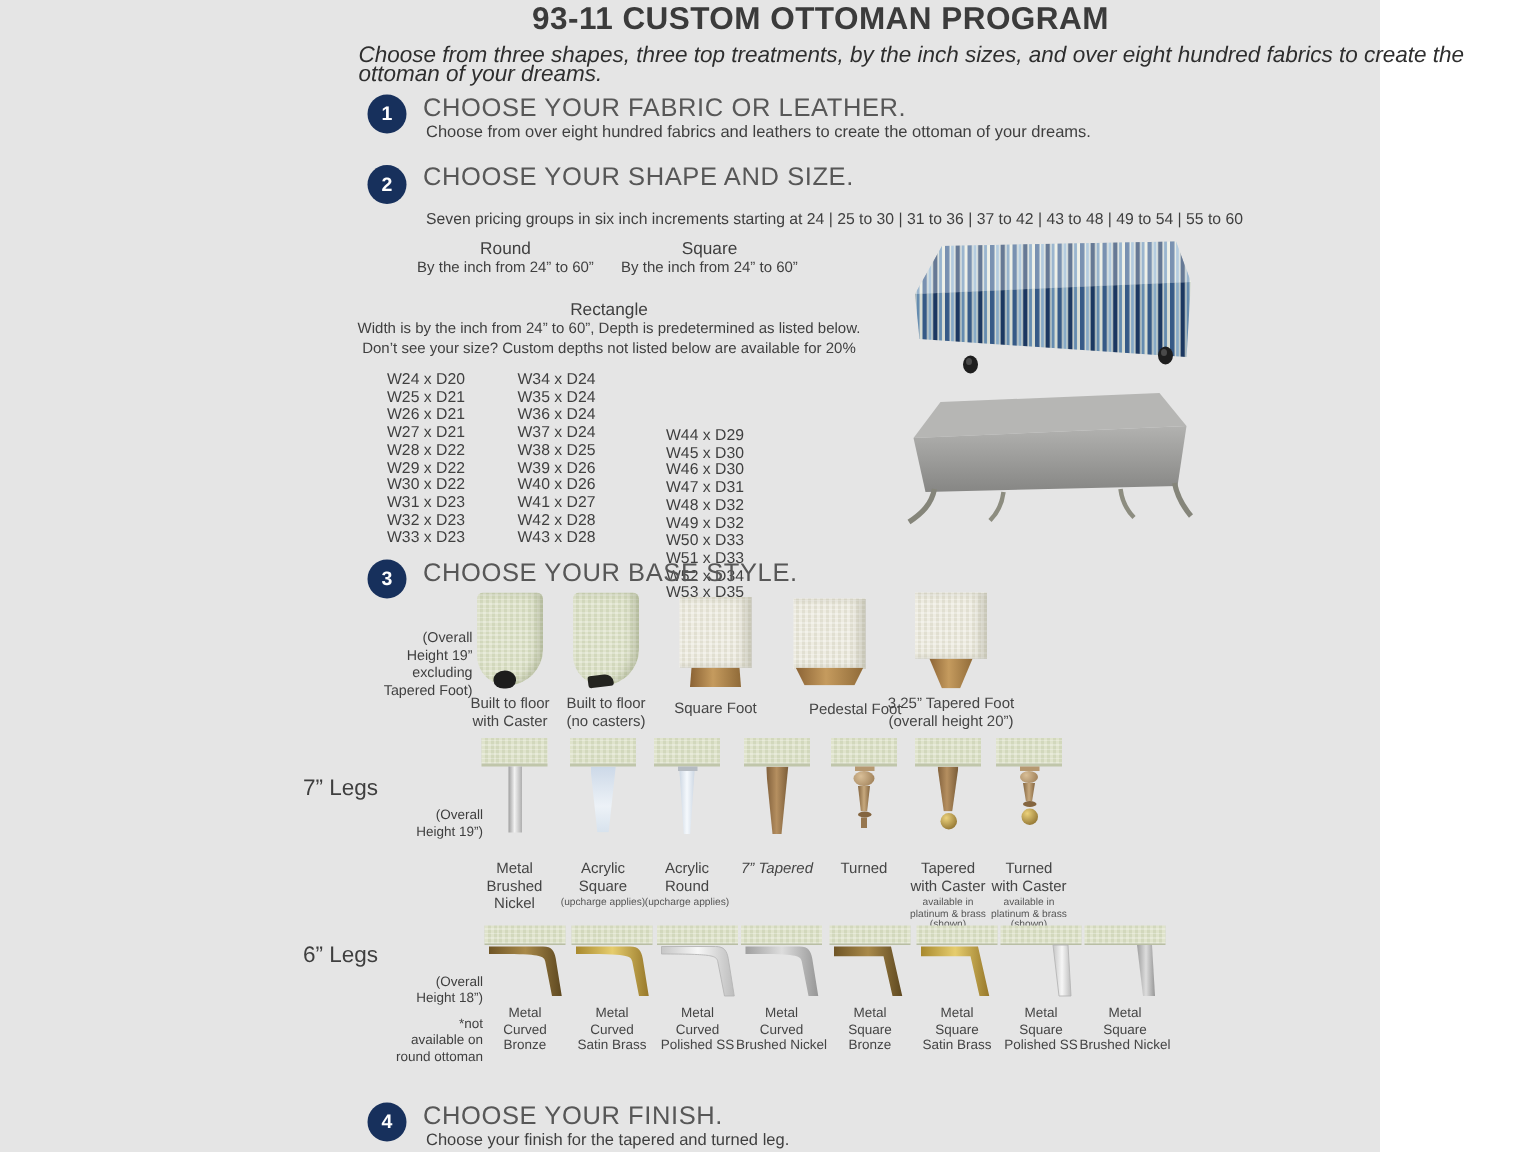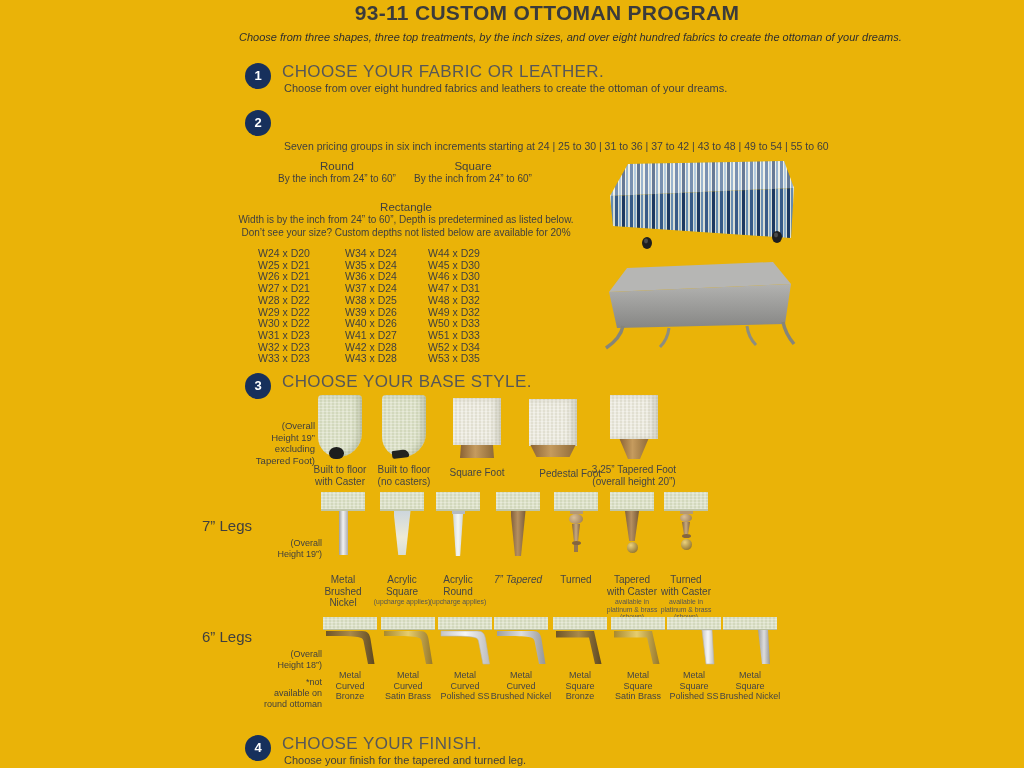--- a/index.html
+++ b/index.html
@@ -1,23 +1,23 @@
 <!DOCTYPE html>
 <html><head>
 <meta charset="utf-8">
 <style>
   html,body{margin:0;padding:0;background:#ffffff;}
   body{width:1024px;height:768px;overflow:hidden;font-family:"Liberation Sans",sans-serif;color:#3f3f3f;}
-  #page{position:relative;width:1024px;height:768px;background:#eab308;}
+  #page{position:relative;width:920px;height:768px;background:#e5e5e5;}
   .abs{position:absolute;}
   .pre{white-space:pre-line;}
 
   
   .title{top:1px;left:547px;transform:translateX(-50%);font-size:21px;font-weight:700;color:#3b3b3b;letter-spacing:.3px;white-space:nowrap;}
-  .intro{top:31px;left:239px;width:740px;font-size:11px;font-style:italic;color:#2e2e2e;line-height:12.5px;}
+  .intro{top:31px;left:239px;width:740px;font-size:15px;font-style:italic;color:#2e2e2e;line-height:12.5px;}
 
   
   .stepnum{width:26px;height:26px;border-radius:50%;background:#17305c;color:#fff;font-size:13px;font-weight:700;text-align:center;line-height:26px;}
   .stephead{font-size:17px;color:#575757;letter-spacing:.4px;white-space:nowrap;}
   .stepsub{font-size:11px;color:#3f3f3f;white-space:nowrap;}
   .stepsub2{font-size:10.5px;color:#3f3f3f;white-space:nowrap;}
 
   
   .shape-name{font-size:11.5px;color:#3f3f3f;text-align:center;transform:translateX(-50%);white-space:nowrap;}
   .shape-desc{font-size:10px;color:#3f3f3f;text-align:center;transform:translateX(-50%);white-space:nowrap;}
@@ -125,20 +125,21 @@
     <div>Choose from three shapes, three top treatments, by the inch sizes, and over eight hundred fabrics to create the ottoman of your dreams.</div>
   </div>
 
   
   <div class="abs stepnum" style="left:245px;top:63px;">1</div>
   <div class="abs stephead" style="left:282px;top:62px;">CHOOSE YOUR FABRIC OR LEATHER.</div>
   <div class="abs stepsub" style="left:284px;top:82px;">Choose from over eight hundred fabrics and leathers to create the ottoman of your dreams.</div>
 
   
   <div class="abs stepnum" style="left:245px;top:110px;">2</div>
+  <div class="abs stephead" style="left:282px;top:108px;">CHOOSE YOUR SHAPE AND SIZE.</div>
   <div class="abs stepsub2" style="left:284px;top:140px;">Seven pricing groups in six inch increments starting at 24 | 25 to 30 | 31 to 36 | 37 to 42 | 43 to 48 | 49 to 54 | 55 to 60</div>
 
   
   <div class="abs shape-name" style="left:337px;top:160px;">Round</div>
   <div class="abs shape-desc" style="left:337px;top:173px;">By the inch from 24” to 60”</div>
   <div class="abs shape-name" style="left:473px;top:160px;">Square</div>
   <div class="abs shape-desc" style="left:473px;top:173px;">By the inch from 24” to 60”</div>
   <div class="abs shape-name" style="left:406px;top:201px;">Rectangle</div>
   <div class="abs shape-desc" style="left:406px;top:214px;">Width is by the inch from 24” to 60”, Depth is predetermined as listed below.</div>
   <div class="abs shape-desc" style="left:406px;top:227px;">Don’t see your size? Custom depths not listed below are available for 20%</div>
@@ -161,21 +162,21 @@
       <div>W35 x D24</div>
       <div>W36 x D24</div>
       <div>W37 x D24</div>
       <div>W38 x D25</div>
       <div>W39 x D26</div>
       <div>W40 x D26</div>
       <div>W41 x D27</div>
       <div>W42 x D28</div>
       <div>W43 x D28</div>
     </div>
-  <div class="abs sizecol" style="left:428px;">
+  <div class="abs sizecol" style="left:444px;margin-top:37px;">
       <div>W44 x D29</div>
       <div>W45 x D30</div>
       <div>W46 x D30</div>
       <div>W47 x D31</div>
       <div>W48 x D32</div>
       <div>W49 x D32</div>
       <div>W50 x D33</div>
       <div>W51 x D33</div>
       <div>W52 x D34</div>
       <div>W53 x D35</div>

